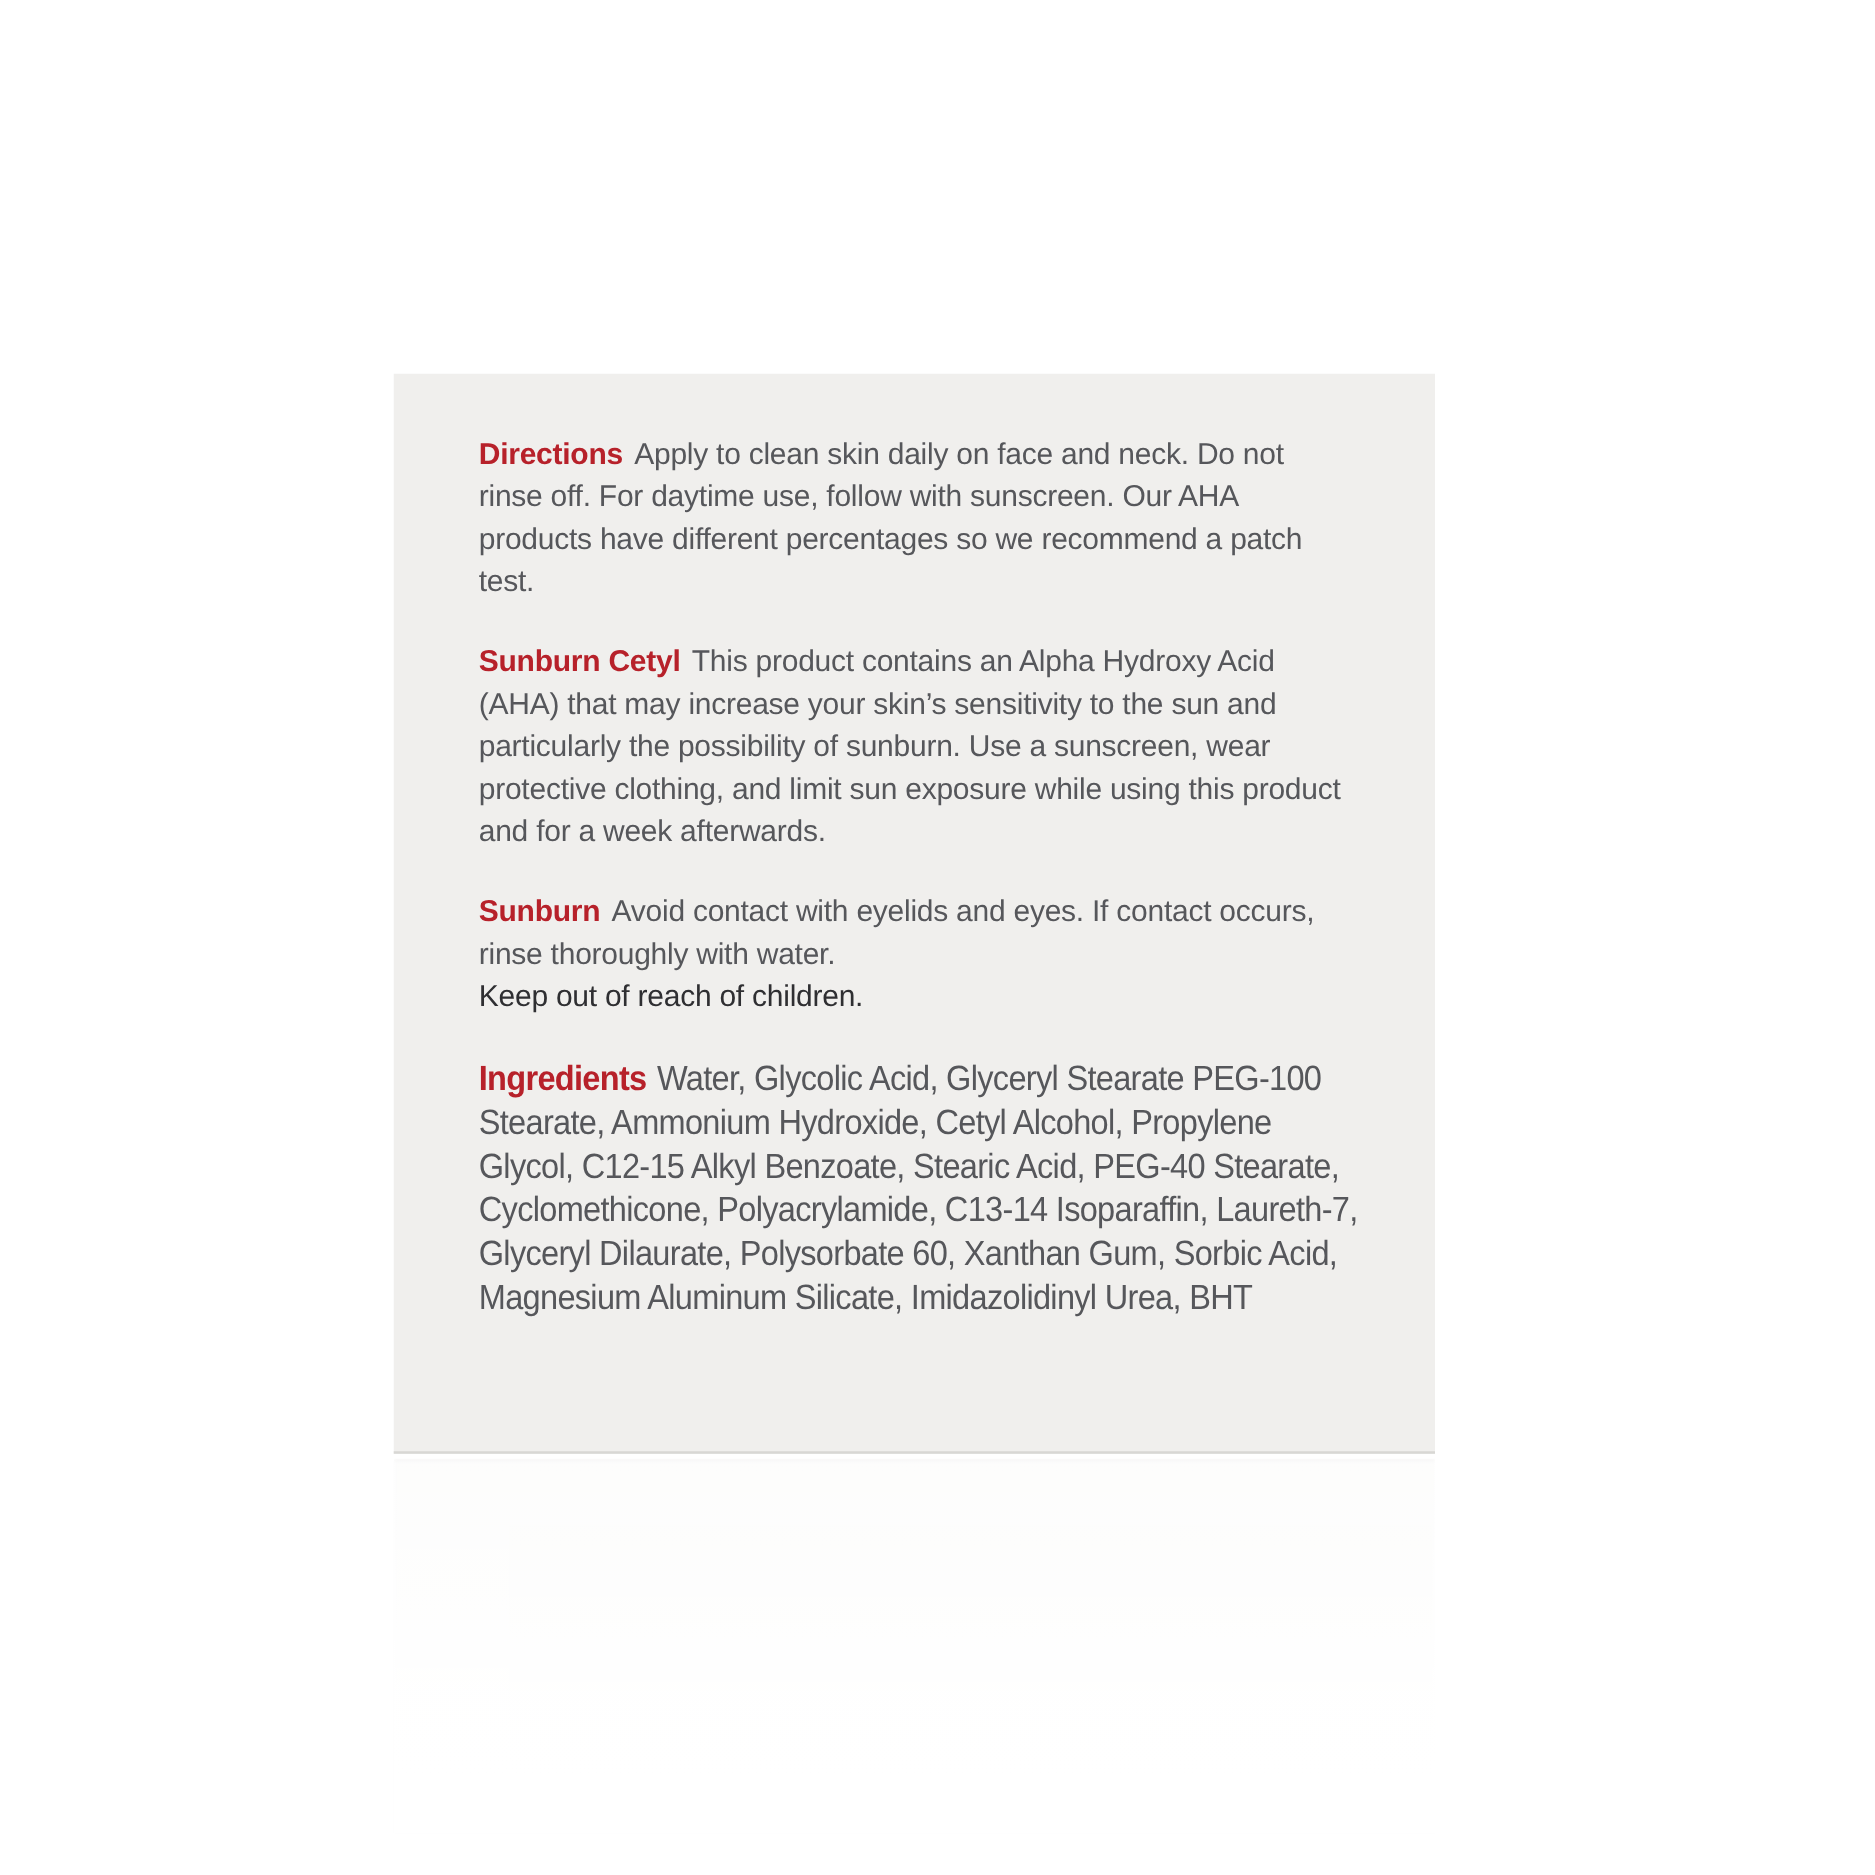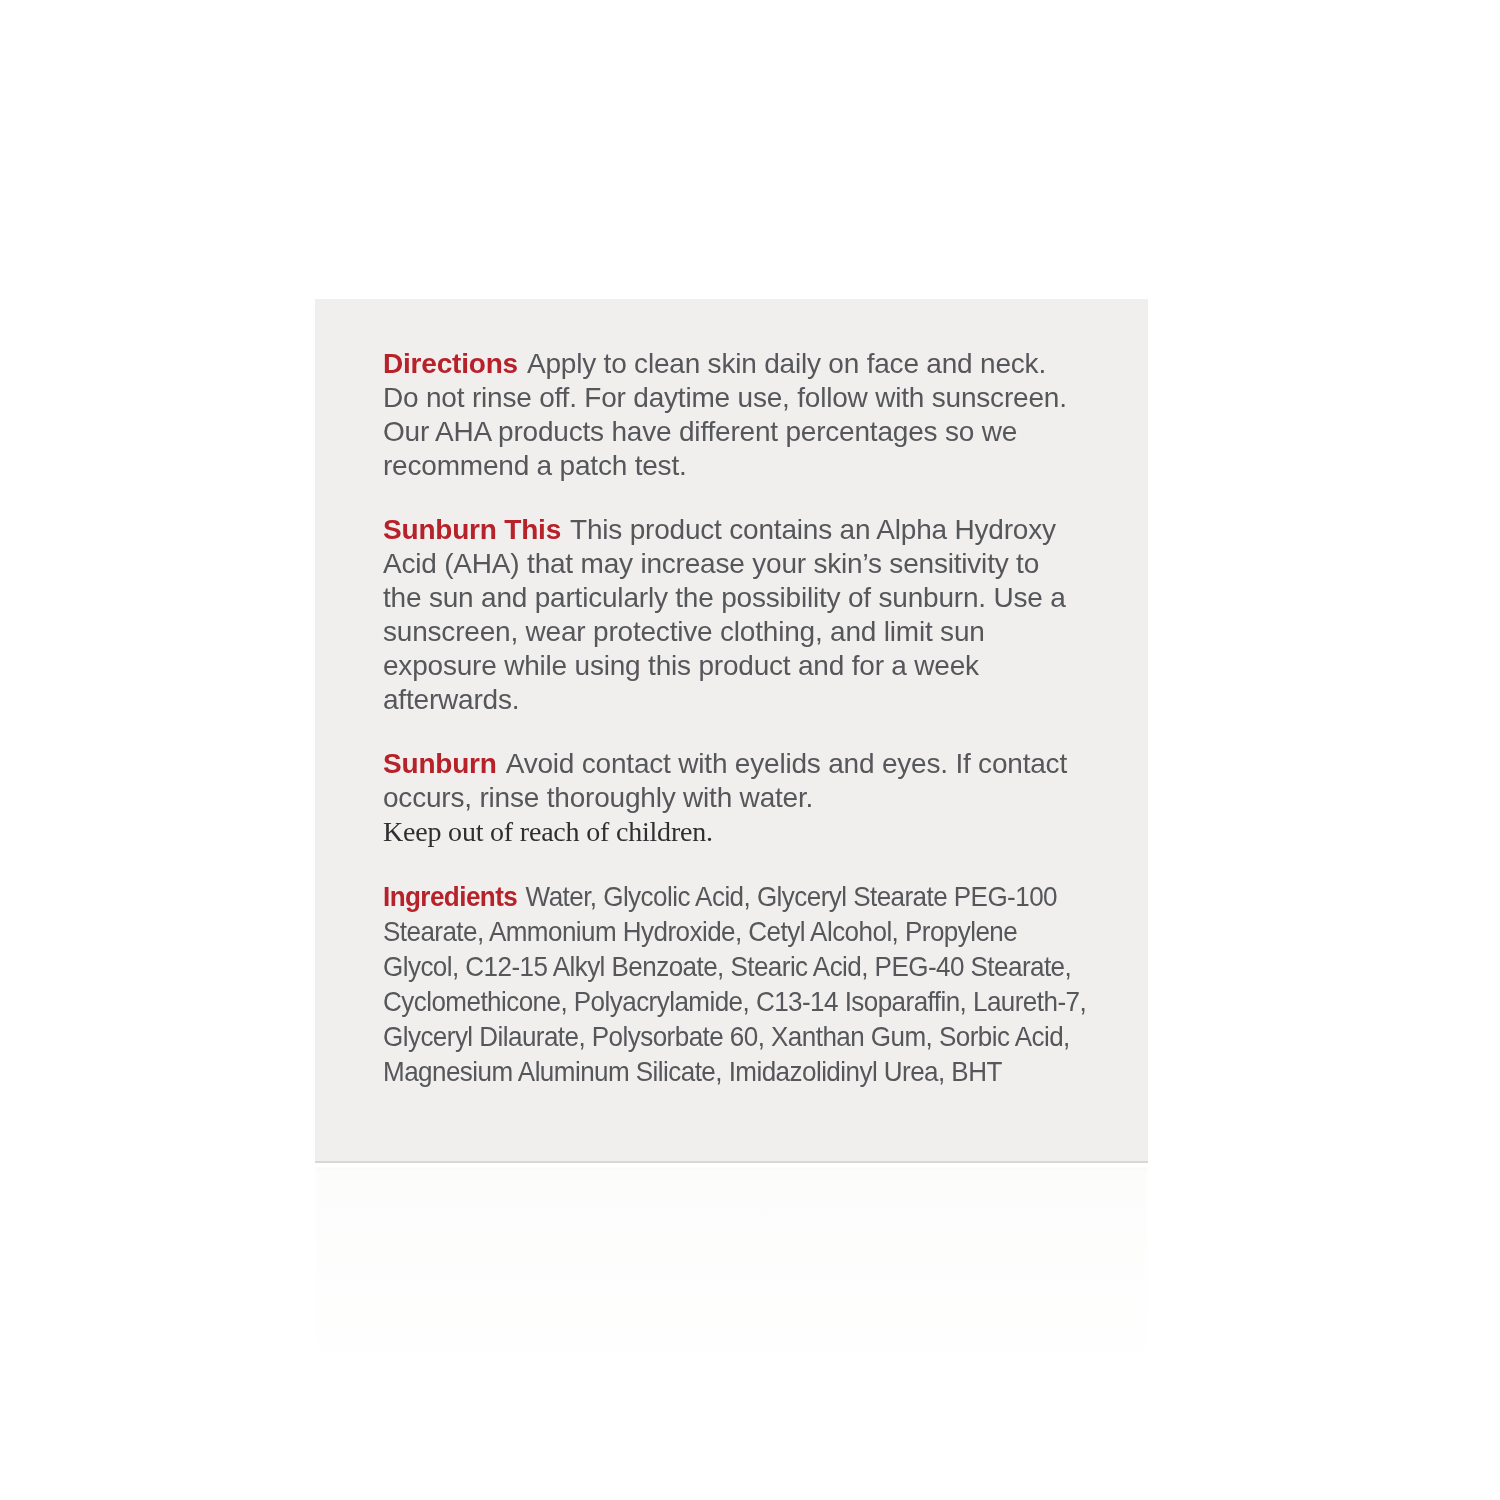--- a/index.html
+++ b/index.html
@@ -31,33 +31,32 @@
     top: 299px;
     width: 833px;
     height: 864px;
     background: var(--panel_bg);
     border-bottom: 2px solid var(--panel_edge);
     padding: 48px 64px 0 68px;
     color: var(--body_gray);
   }
   .para {
     margin: 0 0 30px 0;
-    font-size: 28px;
+    font-size: 24px;
     line-height: 34px;
     letter-spacing: -0.2px;
   }
   .lbl {
     color: var(--heading_red);
     font-weight: 700;
     margin-right: 9px;
   }
   .emph {
     display: block;
     color: var(--emphasis_dark);
-    font-family: Liberation Serif, serif;
   }
   .para.ingredients {
     width: 756px;
     transform: scaleX(0.93);
     transform-origin: left top;
     font-size: 28px;
     line-height: 35px;
     letter-spacing: -0.6px;
   }
   
@@ -94,21 +93,21 @@
 
 <div class="canvas">
 
   <div class="panel" id="panel">
 
     <p class="para">
       <span class="lbl">Directions</span><span class="txt">Apply to clean skin daily on face and neck. Do not rinse off. For daytime use, follow with sunscreen. Our AHA products have different percentages so we recommend a patch test.</span>
     </p>
 
     <p class="para">
-      <span class="lbl">Sunburn This</span><span class="txt">This product contains an Alpha Hydroxy Acid (AHA) that may increase your skin’s sensitivity to the sun and particularly the possibility of sunburn. Use a sunscreen, wear protective clothing, and limit sun exposure while using this product and for a week afterwards.</span>
+      <span class="lbl">Sunburn Cetyl</span><span class="txt">This product contains an Alpha Hydroxy Acid (AHA) that may increase your skin’s sensitivity to the sun and particularly the possibility of sunburn. Use a sunscreen, wear protective clothing, and limit sun exposure while using this product and for a week afterwards.</span>
     </p>
 
     <p class="para">
       <span class="lbl">Sunburn</span><span class="txt">Avoid contact with eyelids and eyes. If contact occurs, rinse thoroughly with water.</span>
       <span class="emph">Keep out of reach of children.</span>
     </p>
 
     <p class="para ingredients">
       <span class="lbl">Ingredients</span><span class="txt">Water, Glycolic Acid, Glyceryl Stearate PEG-100 Stearate, Ammonium Hydroxide, Cetyl Alcohol, Propylene Glycol, C12-15 Alkyl Benzoate, Stearic Acid, PEG-40 Stearate, Cyclomethicone, Polyacrylamide, C13-14 Isoparaffin, Laureth-7, Glyceryl Dilaurate, Polysorbate 60, Xanthan Gum, Sorbic Acid, Magnesium Aluminum Silicate, Imidazolidinyl Urea, BHT</span>
     </p>

